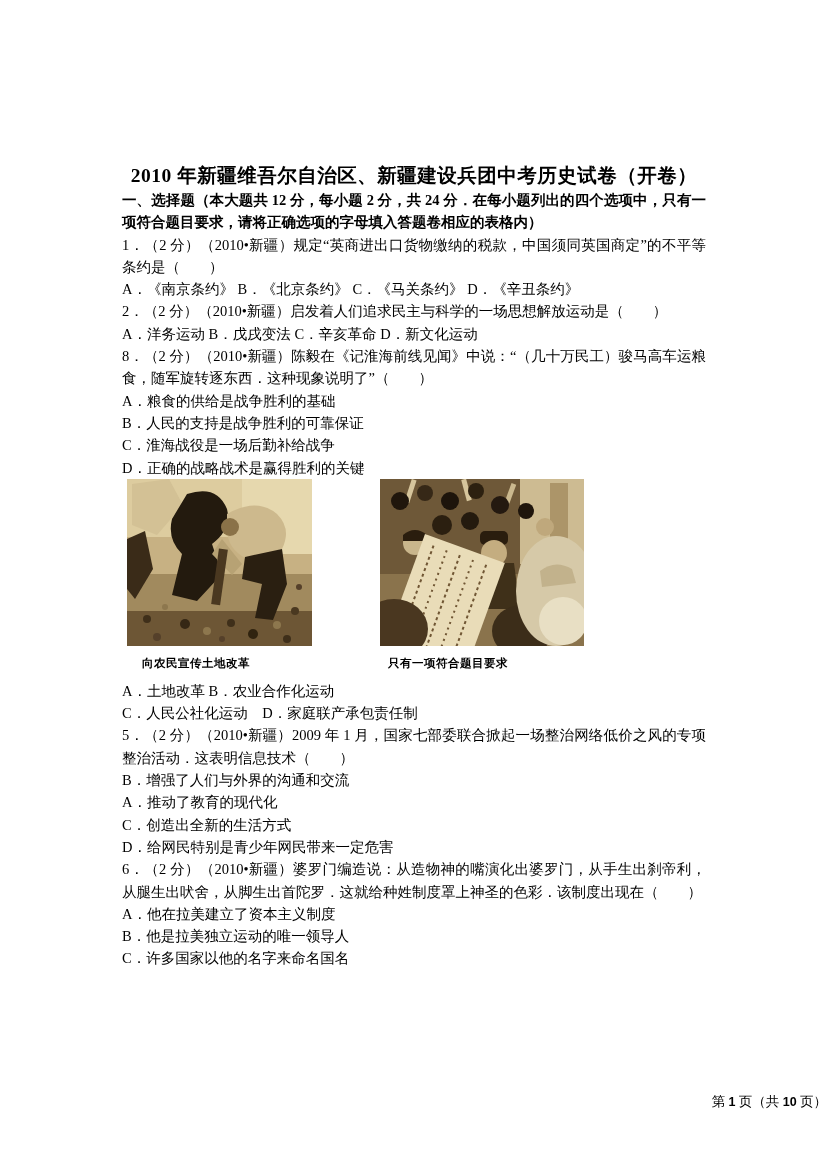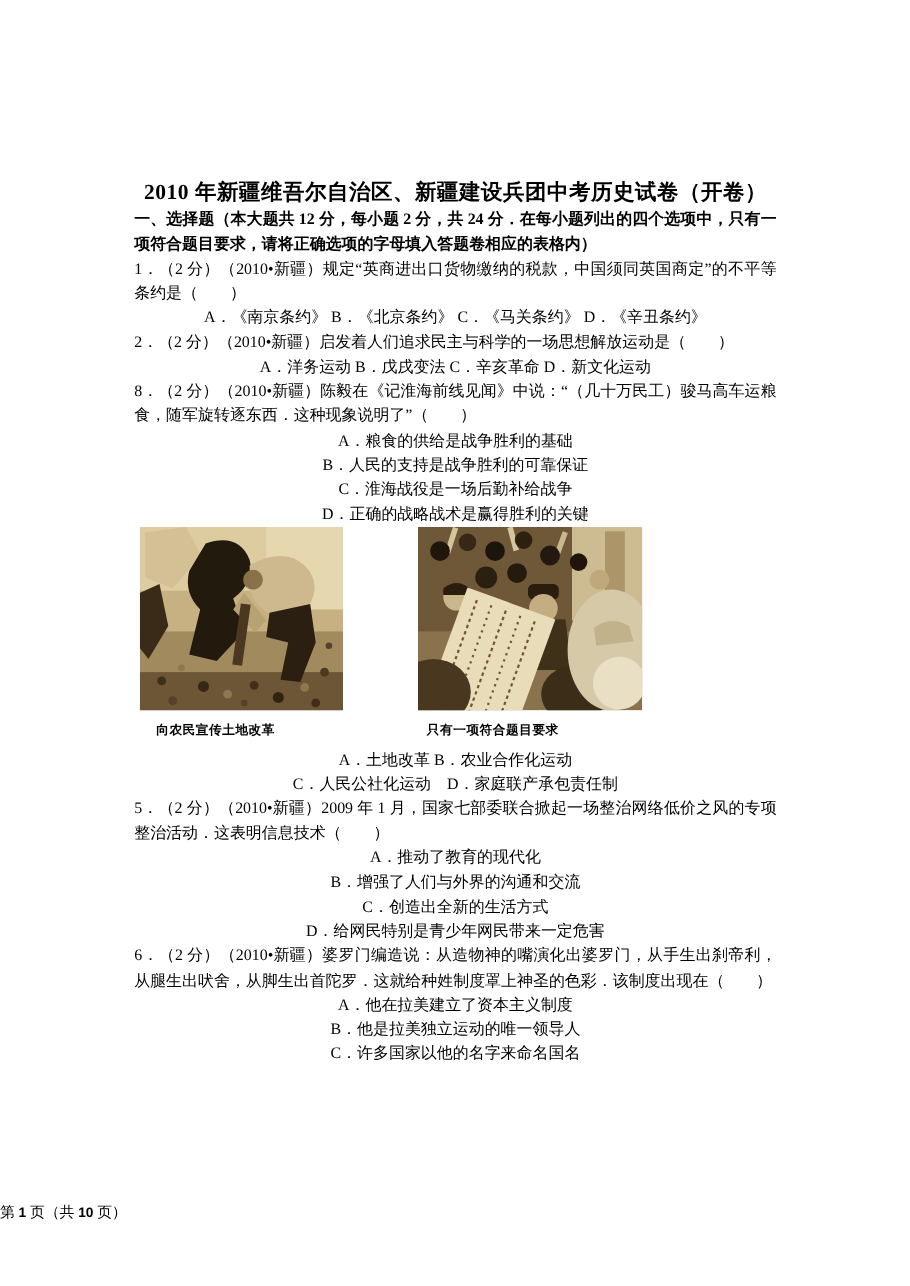--- a/index.html
+++ b/index.html
@@ -27,21 +27,21 @@
     margin:28px 0 0 0;
     font-weight:bold;
   }
   .line{
     margin:0;
     font-size:14.5px;
     line-height:22.3px;
     text-align:justify;
     word-break:break-all;
   }
-  .optline{text-align:center;}
+  .optline{text-align:left;}
   .figures{
     display:flex;
     margin:0 0 0 5px;
     gap:68px;
     height:167px;
   }
   .figure{height:167px;overflow:hidden;}
   .figure svg{display:block;}
   .fig0{width:185px;}
   .fig1{width:204px;}
@@ -56,21 +56,21 @@
     font-size:11.5px;
     font-weight:bold;
     letter-spacing:0.5px;
     white-space:nowrap;
   }
   .cap0{left:20px;text-align:center;}
   .cap1{left:266px;}
   .footer{
     position:absolute;
     left:0;top:1062px;width:827px;
-    text-align:left;
+    text-align:right;
     font-size:13.5px;
     line-height:16px;
   }
   .footer b{font-family:"Liberation Sans","DejaVu Sans",sans-serif;font-size:12.5px;}
 </style>
 </head>
 <body>
 
 <div class="page">
   <div class="content">
@@ -155,22 +155,22 @@
   </svg>
 </div>
         </div>
         <div class="captions">
           <span class="cap cap0">向农民宣传土地改革</span>
           <span class="cap cap1">只有一项符合题目要求</span>
         </div>
         <p class="line optline">A．土地改革 B．农业合作化运动</p>
         <p class="line optline">C．人民公社化运动　D．家庭联产承包责任制</p>
         <p class="line stem">5．（2 分）（2010•新疆）2009 年 1 月，国家七部委联合掀起一场整治网络低价之风的专项整治活动．这表明信息技术（　　）</p>
+        <p class="line optline">B．增强了人们与外界的沟通和交流</p>
         <p class="line optline">A．推动了教育的现代化</p>
-        <p class="line optline">B．增强了人们与外界的沟通和交流</p>
         <p class="line optline">C．创造出全新的生活方式</p>
         <p class="line optline">D．给网民特别是青少年网民带来一定危害</p>
         <p class="line stem">6．（2 分）（2010•新疆）婆罗门编造说：从造物神的嘴演化出婆罗门，从手生出刹帝利，从腿生出吠舍，从脚生出首陀罗．这就给种姓制度罩上神圣的色彩．该制度出现在（　　）</p>
         <p class="line optline">A．他在拉美建立了资本主义制度</p>
         <p class="line optline">B．他是拉美独立运动的唯一领导人</p>
         <p class="line optline">C．许多国家以他的名字来命名国名</p>
       </div>
   </div>
   <div class="footer"><span><span>第 </span><b>1</b><span> 页（共 </span><b>10</b><span> 页）</span></span></div>
 </div>

